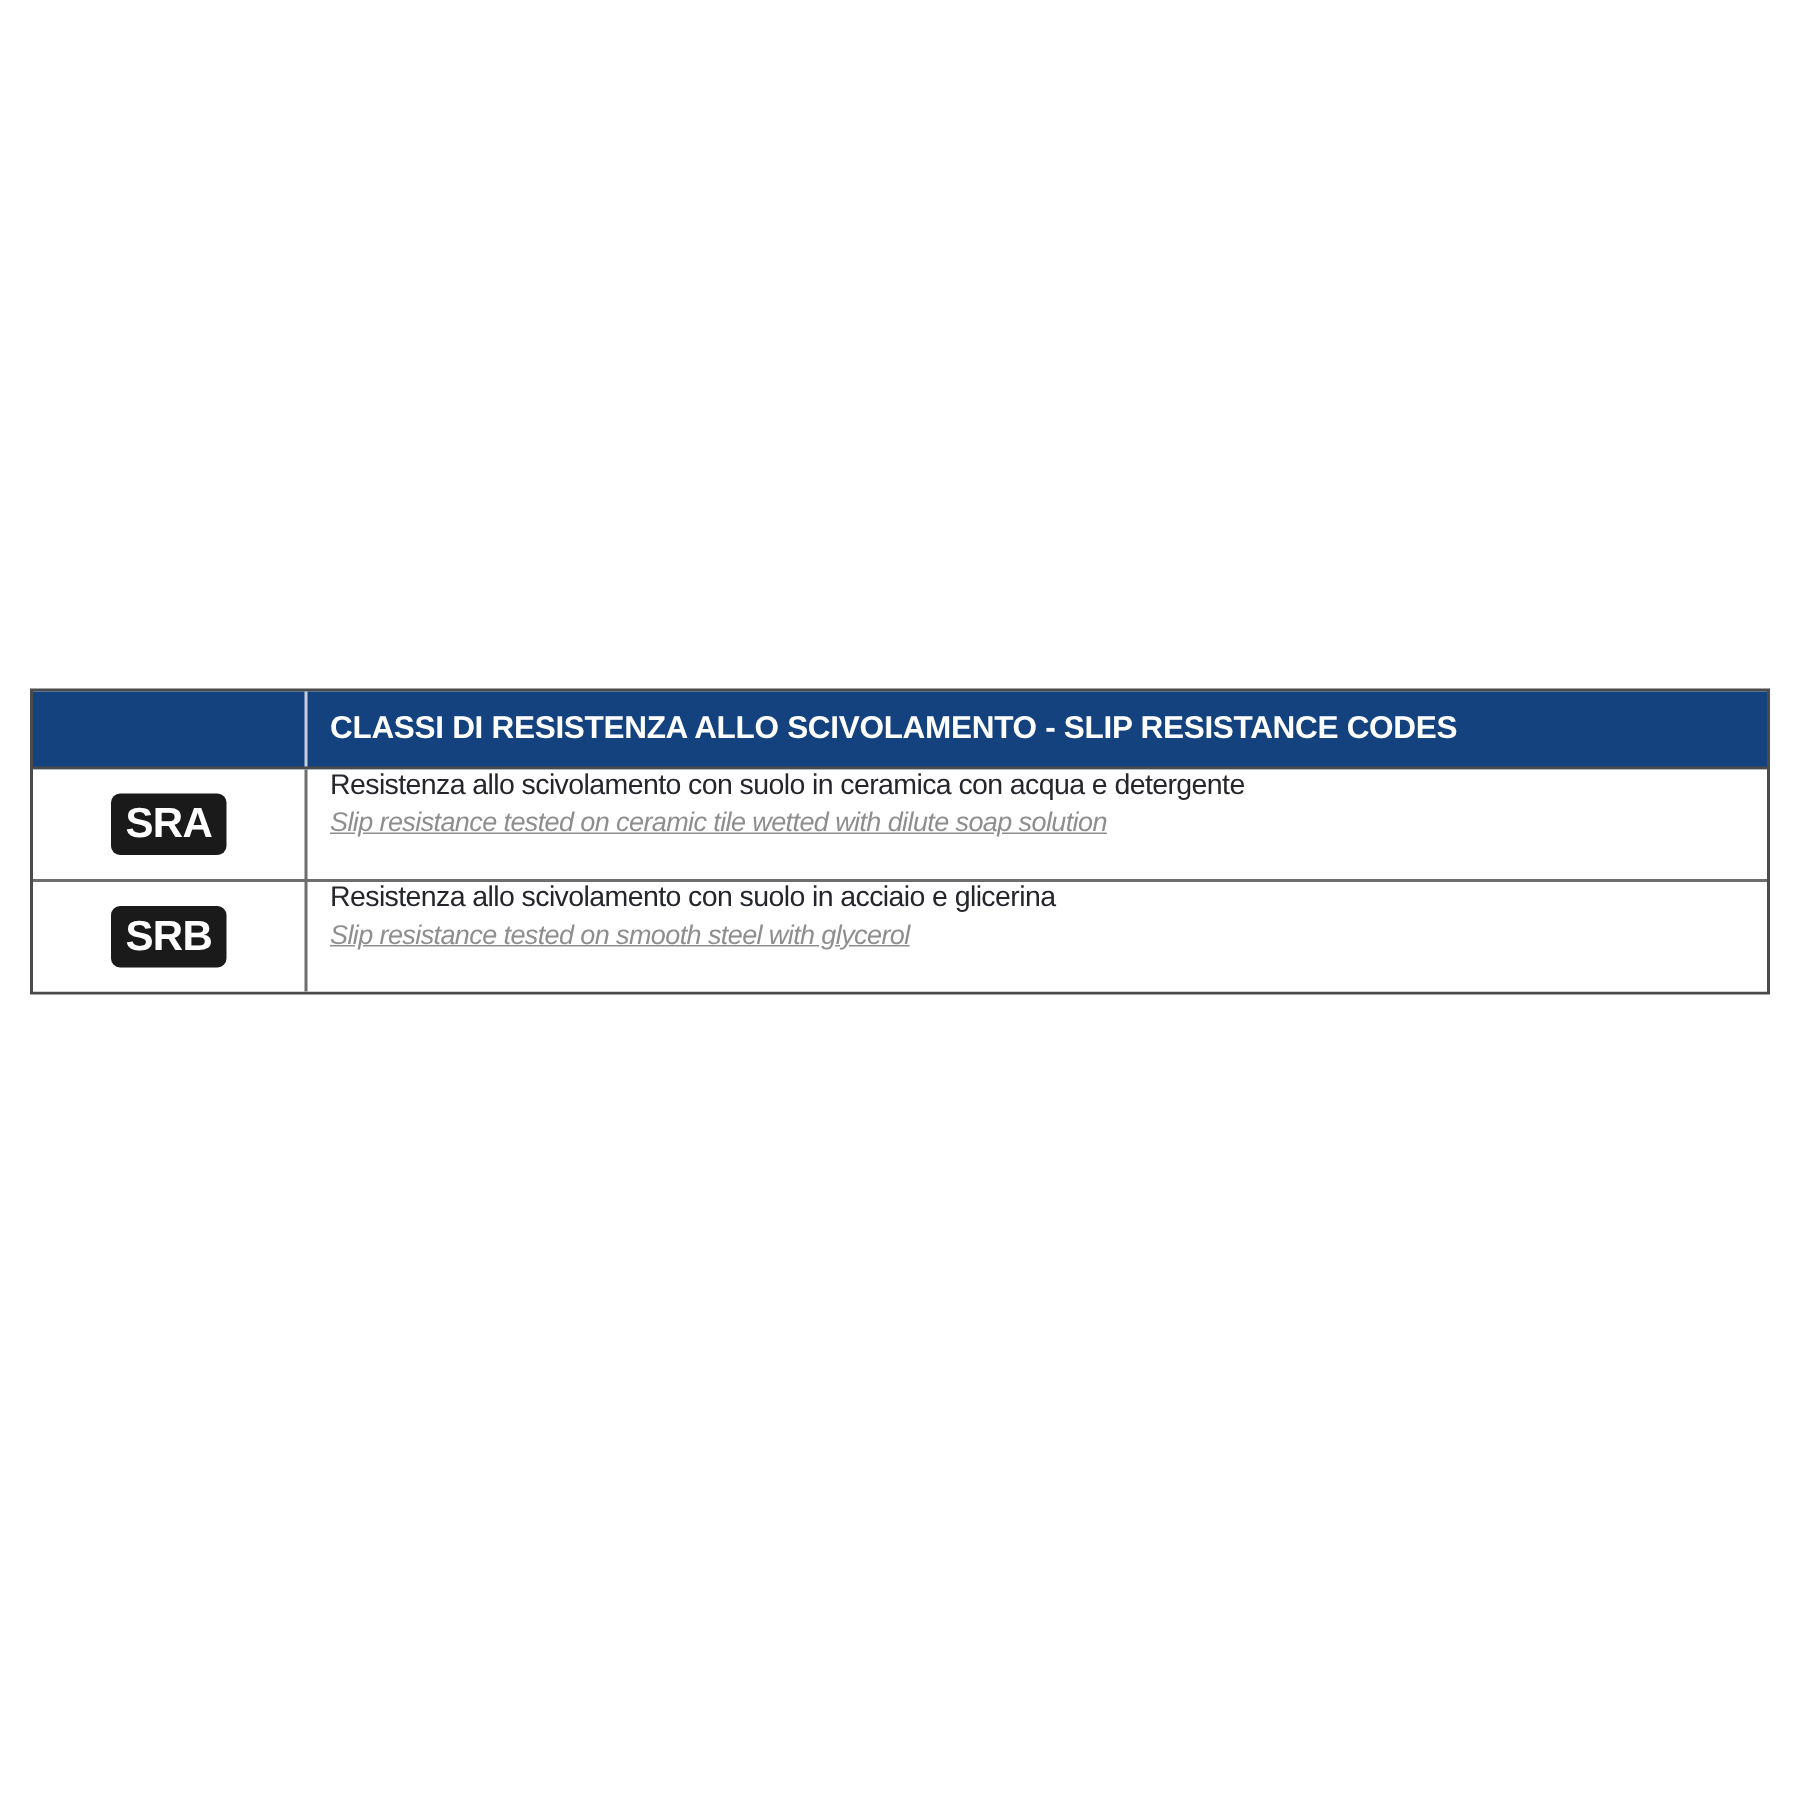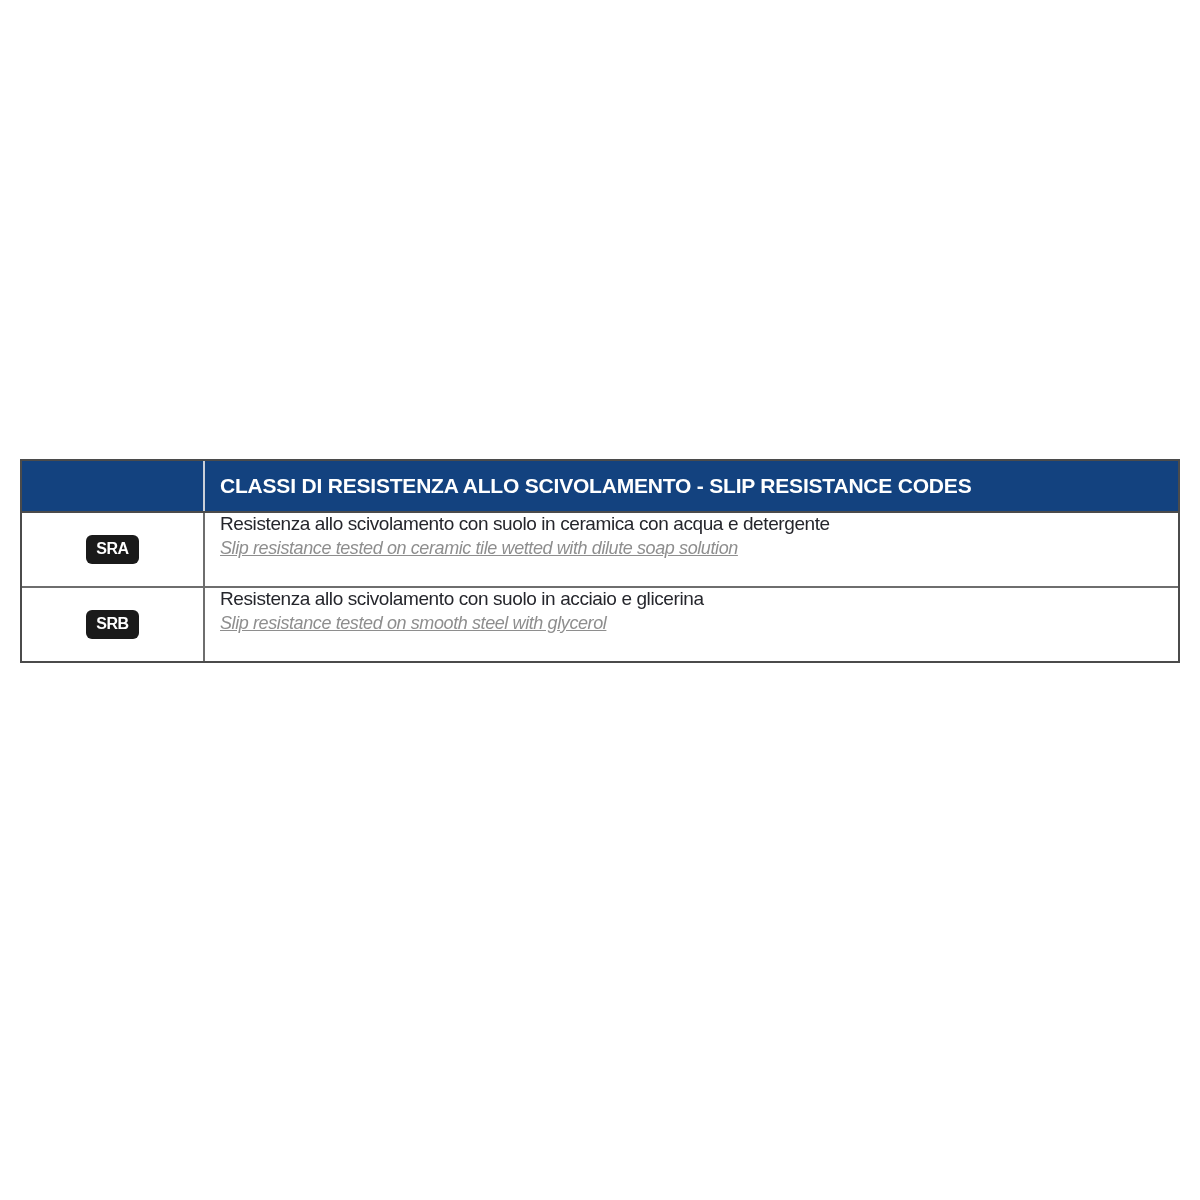--- a/index.html
+++ b/index.html
@@ -61,21 +61,21 @@
     justify-content: center;
     border-right: 2px solid var(--row-divider, #6e6e6e);
   }
   .cell-code.highlight {
     background: var(--highlight-bg, #fae4d1);
   }
   .badge {
     display: inline-block;
     background: var(--badge-bg, #1a1a1a);
     color: var(--badge-text, #ffffff);
-    font-size: 16px;
+    font-size: 28px;
     font-weight: bold;
     line-height: 1;
     padding: 6px 10px 7px 10px;
     border-radius: 6px;
     letter-spacing: -0.5px;
   }
   .cell-desc {
     display: flex;
     flex-direction: column;
     justify-content: flex-start;

